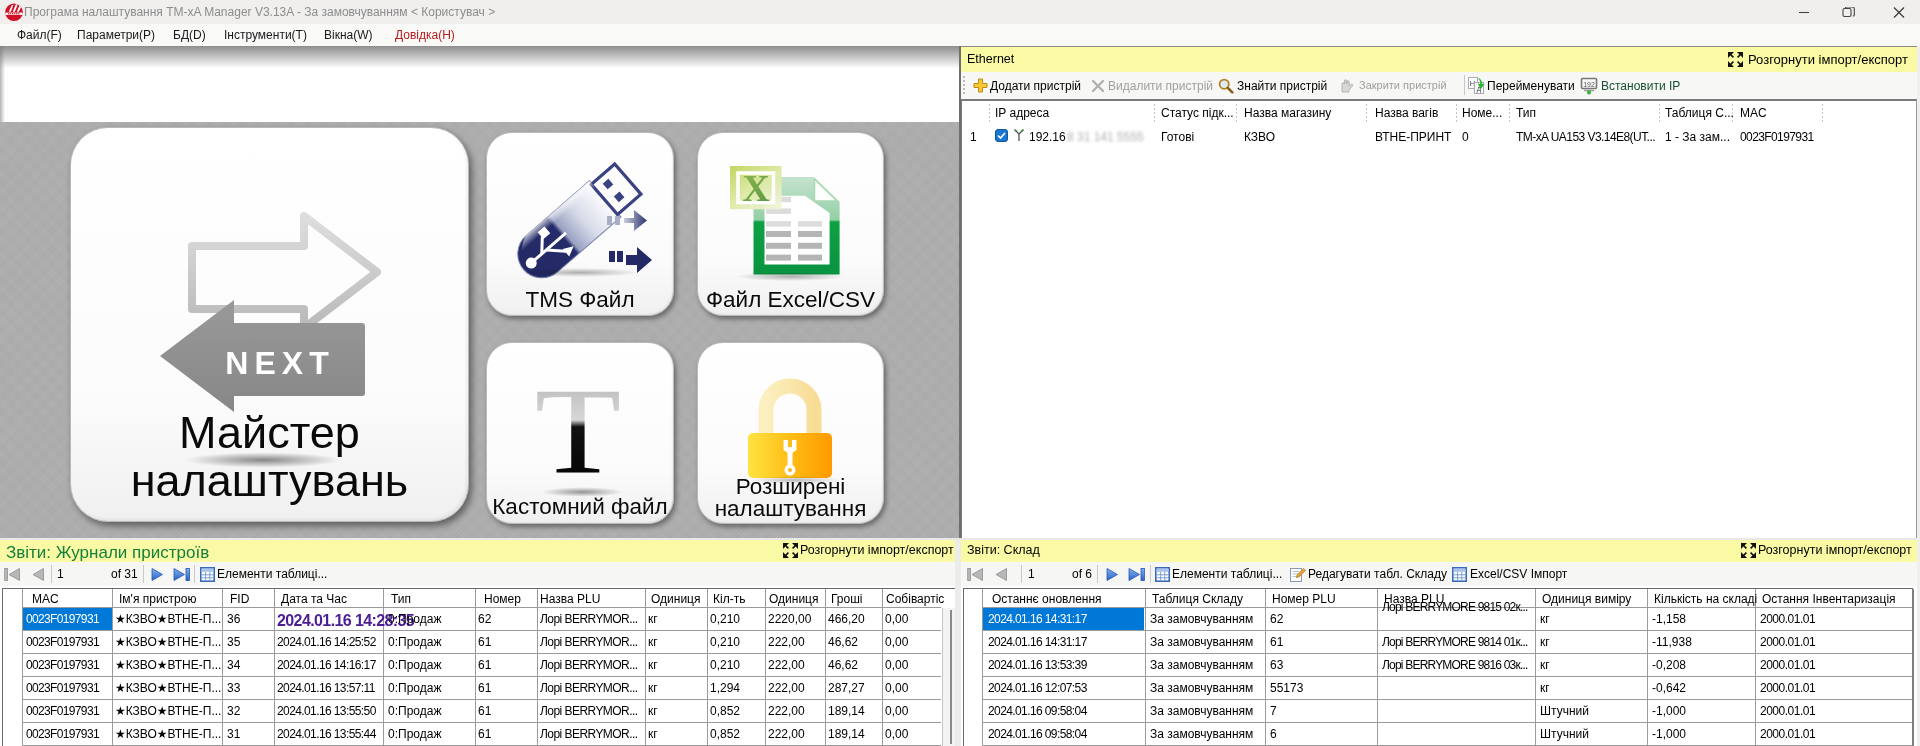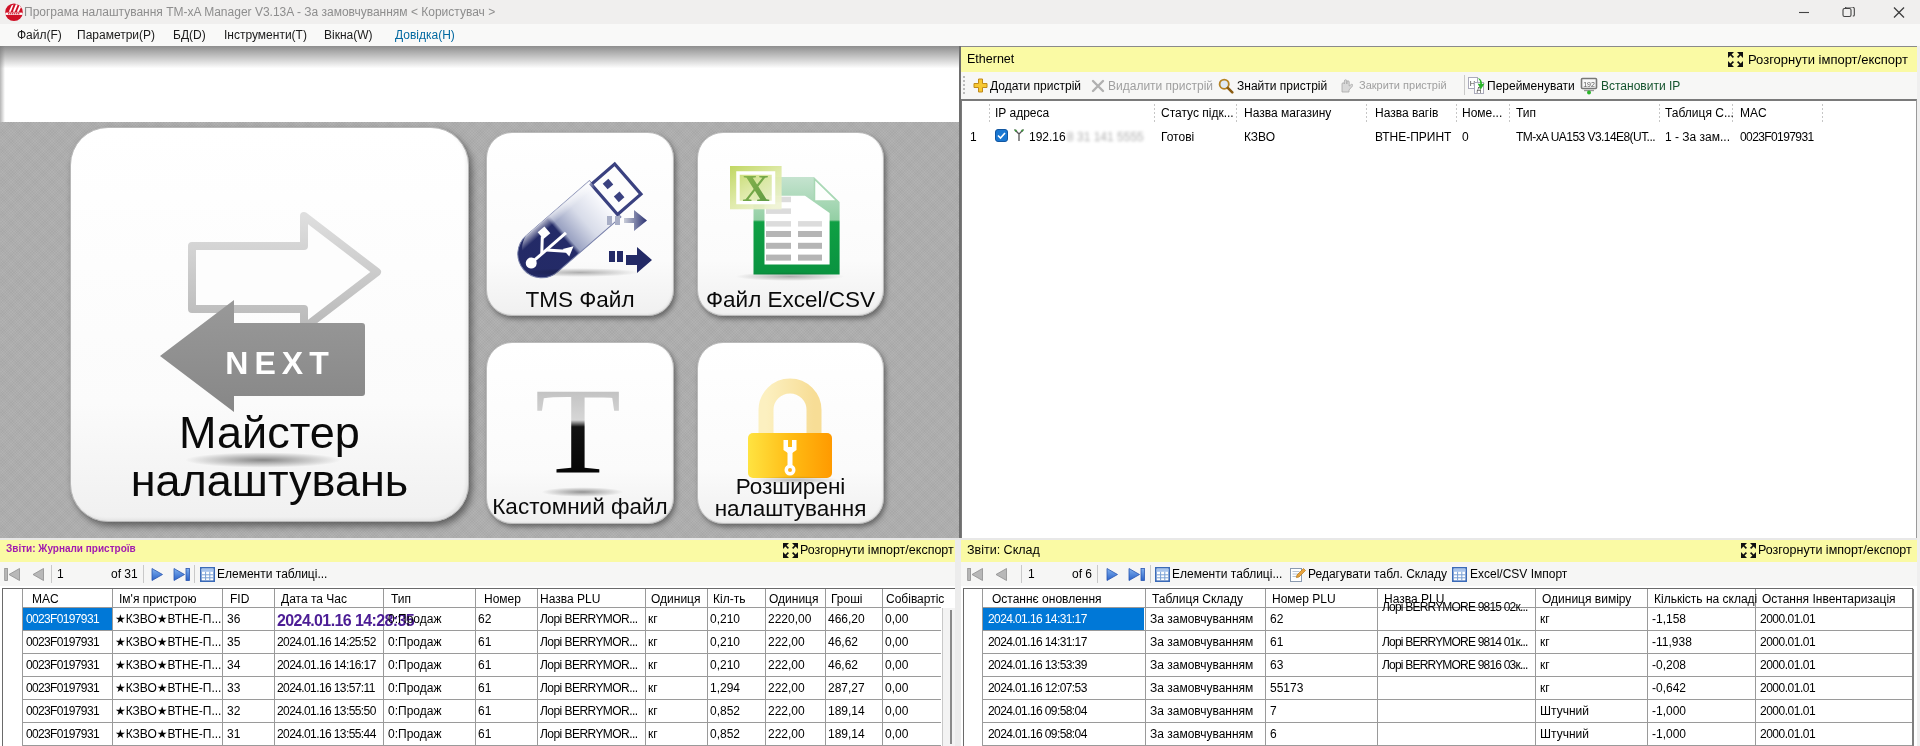--- a/index.html
+++ b/index.html
@@ -34,21 +34,21 @@
 <path d="M50.5 1.5 V1 a1 1 0 0 1 1 -1 h6 a1.8 1.8 0 0 1 1.8 1.8 V8 a1 1 0 0 1 -1 1 h-0.5" fill="none" stroke="#444" stroke-width="1.1"></path>
 <line x1="99" y1="0.5" x2="109" y2="10.5" stroke="#3b3b3b" stroke-width="1.2"></line>
 <line x1="109" y1="0.5" x2="99" y2="10.5" stroke="#3b3b3b" stroke-width="1.2"></line>
 </svg>
 <div class="a" style="left:0;top:24px;width:1920px;height:22px;background:#f9f9f8"></div>
 <div class="t" style="left:17px;top:28px;font-size:12px;color:#1a1a1a;font-weight:normal;">Файл(F)</div>
 <div class="t" style="left:77px;top:28px;font-size:12px;color:#1a1a1a;font-weight:normal;">Параметри(P)</div>
 <div class="t" style="left:173px;top:28px;font-size:12px;color:#1a1a1a;font-weight:normal;">БД(D)</div>
 <div class="t" style="left:224px;top:28px;font-size:12px;color:#1a1a1a;font-weight:normal;">Інструменти(T)</div>
 <div class="t" style="left:324px;top:28px;font-size:12px;color:#1a1a1a;font-weight:normal;">Вікна(W)</div>
-<div class="t" style="left:395px;top:28px;font-size:12px;color:#0369a1;font-weight:normal;">Довідка(H)</div>
+<div class="t" style="left:395px;top:28px;font-size:12px;color:#b91c1c;font-weight:normal;">Довідка(H)</div>
 <div class="a" style="left:0;top:46px;width:961px;height:494px;background:#fff"></div>
 <div class="a" style="left:0;top:46px;width:961px;height:22px;background:linear-gradient(#8e8e8e,#fdfdfd)"></div>
 <div class="a" style="left:0;top:46px;width:5px;height:76px;background:linear-gradient(90deg,rgba(120,120,120,.55),rgba(120,120,120,0))"></div>
 <div class="a tex" style="left:0;top:122px;width:961px;height:416px;background-color:#a8a8a8"></div>
 <div class="a" style="left:959px;top:46px;width:2px;height:494px;background:#6e6e6e"></div>
 <div class="a" style="left:70px;top:127px;width:399px;height:395px;border-radius:38px;
 background:linear-gradient(#ffffff,#fbfbfb 70%,#f0f0f0);border:1px solid #b8b8b8;
 box-shadow:3px 4px 7px rgba(0,0,0,0.45), inset -2px -2px 3px rgba(0,0,0,0.06)"></div>
 <svg class="a" style="left:158px;top:206px" width="226" height="212" viewBox="0 0 226 212">
 <defs>
@@ -276,21 +276,21 @@
 <div class="t" style="left:1067px;top:130px;font-size:12px;color:#b0b0b0;filter:blur(1.6px)">8 31 141 5555</div>
 <div class="t" style="left:1161px;top:130px;font-size:12px;color:#000;font-weight:normal;">Готові</div>
 <div class="t" style="left:1244px;top:130px;font-size:12px;color:#000;font-weight:normal;">КЗВО</div>
 <div class="t" style="left:1375px;top:130px;font-size:12px;color:#000;font-weight:normal;">ВТНЕ-ПРИНТ</div>
 <div class="t" style="left:1462px;top:130px;font-size:12px;color:#000;font-weight:normal;">0</div>
 <div class="t" style="left:1516px;top:130px;font-size:12px;color:#000;font-weight:normal;letter-spacing:-0.55px">TM-xA UA153 V3.14E8(UT...</div>
 <div class="t" style="left:1665px;top:130px;font-size:12px;color:#000;font-weight:normal;">1 - За зам...</div>
 <div class="t" style="left:1740px;top:130px;font-size:12px;color:#000;font-weight:normal;letter-spacing:-0.6px">0023F0197931</div>
 <div class="a" style="left:0;top:538px;width:1920px;height:2px;background:#e8e8e8"></div>
 <div class="a yellow" style="left:0px;top:540px;width:955px;height:22px"></div>
-<div class="t" style="left:6px;top:543px;font-size:10px;color:#a21caf;font-weight:bold;">Звіти: Журнали пристроїв</div>
+<div class="t" style="left:6px;top:543px;font-size:17px;color:#15803d;font-weight:normal;">Звіти: Журнали пристроїв</div>
 <svg class="a" style="left:782px;top:542px" width="17" height="17" viewBox="0 0 17 17">
 <g fill="#111">
 <path d="M1 1 h6 L4.6 3.4 7 5.8 5.8 7 3.4 4.6 1 7 Z"></path>
 <path d="M16 1 v6 L13.6 4.6 11.2 7 10 5.8 12.4 3.4 10 1 Z"></path>
 <path d="M1 16 v-6 L3.4 12.4 5.8 10 7 11.2 4.6 13.6 7 16 Z"></path>
 <path d="M16 16 h-6 l2.4-2.4 -2.4-2.4 1.2-1.2 2.4 2.4 2.4-2.4 Z"></path>
 </g>
 </svg>
 <div class="t" style="left:800px;top:543px;font-size:12.5px;color:#000;font-weight:normal;">Розгорнути імпорт/експорт</div>
 <div class="a" style="left:0px;top:562px;width:955px;height:24px;background:#f6f6f5"></div>

